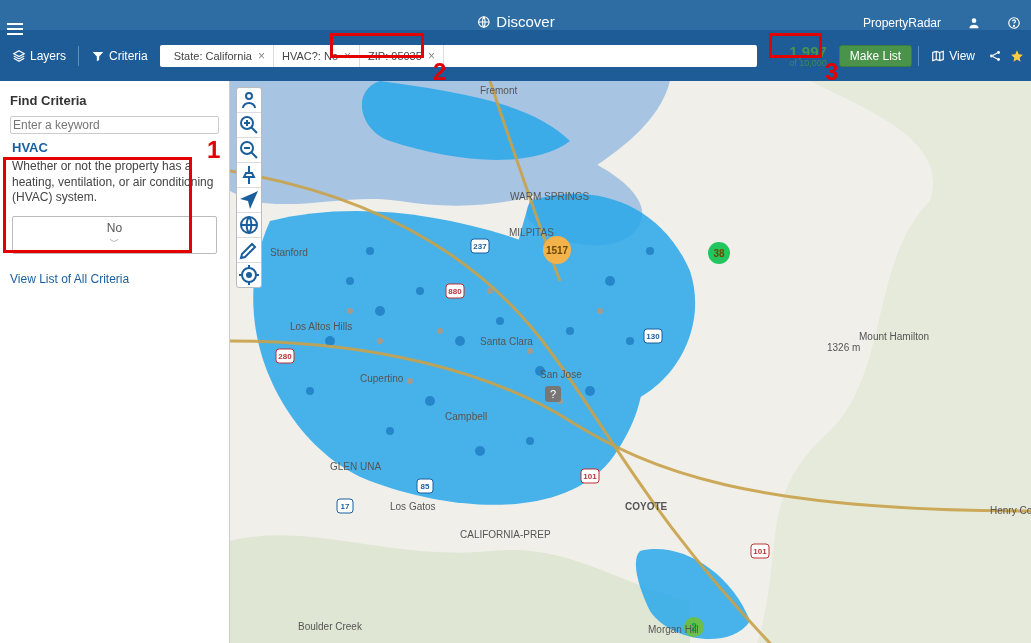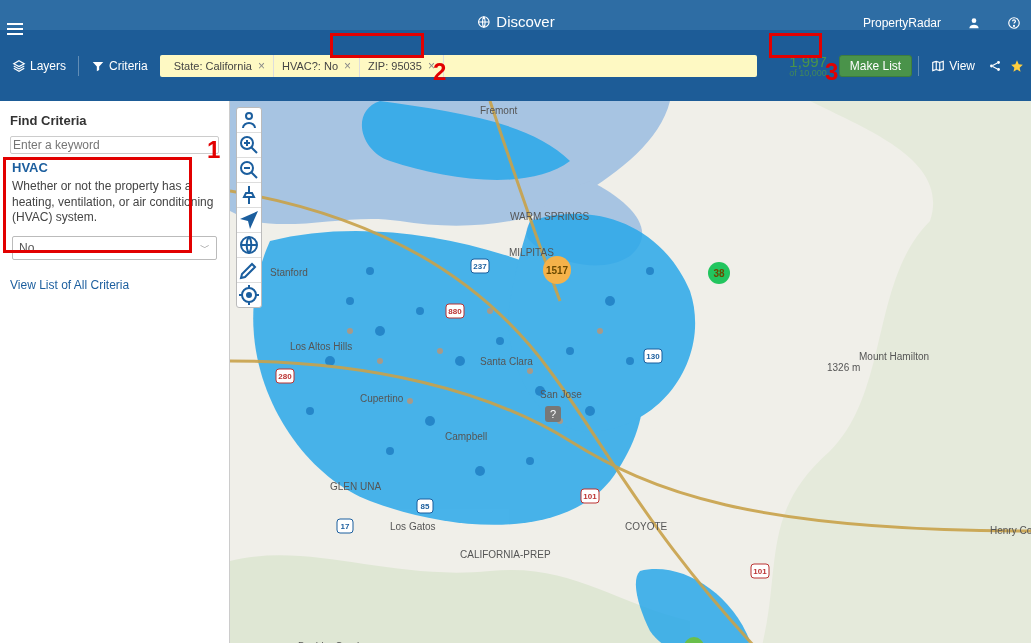--- a/index.html
+++ b/index.html
@@ -7,42 +7,42 @@
   .hdr{height:30px;background:#2e6da4;color:#fff;display:flex;align-items:flex-end;position:relative;}
   .hamburger{width:30px;display:flex;align-items:center;justify-content:center;cursor:pointer;}
   .hamburger span{display:block;width:16px;height:2px;background:#fff;position:relative;}
   .hamburger span::before,.hamburger span::after{content:"";position:absolute;left:0;width:16px;height:2px;background:#fff;}
   .hamburger span::before{top:-5px;} .hamburger span::after{top:5px;}
   .hdr-title{position:absolute;left:50%;transform:translateX(-50%);display:flex;align-items:center;gap:6px;font-size:15px;}
   .hdr-right{margin-left:auto;display:flex;align-items:center;gap:26px;padding-right:10px;font-size:12px;}
   .ico{display:inline-flex;width:14px;height:14px;}
   svg{width:100%;height:100%;}
   
-  .tbar{height:43px;background:#1d5c97;color:#fff;display:flex;align-items:center;gap:6px;padding:14px 6px;}
+  .tbar{height:43px;background:#1d5c97;color:#fff;display:flex;align-items:center;gap:6px;padding:4px 6px;}
   .tbar-btn{display:flex;align-items:center;gap:4px;padding:0 6px;height:24px;cursor:pointer;font-size:12px;}
   .tbar-sep{width:1px;height:20px;background:rgba(255,255,255,.3);}
-  .chipbar{flex:1;height:22px;background:#fef9c3;border-radius:2px;display:flex;align-items:center;gap:0;padding:0 6px;overflow:hidden;}
+  .chipbar{flex:1;height:22px;background:#ffffff;border-radius:2px;display:flex;align-items:center;gap:0;padding:0 6px;overflow:hidden;}
   .chip{display:flex;align-items:center;gap:6px;color:#444;font-size:11px;padding:0 8px;border-right:1px solid #ddd;height:22px;}
   .chip .x{color:#888;cursor:pointer;font-size:12px;}
   .count{min-width:58px;text-align:right;padding:2px 6px;display:flex;flex-direction:column;align-items:flex-end;line-height:1;}
-  .count-main{color:#4a934a;font-weight:normal;font-size:15px;}
+  .count-main{color:#4a934a;font-weight:bold;font-size:15px;}
   .count-sub{color:#4a934a;font-size:9px;opacity:.8;}
   .mklist{background:#4a934a;border:1px solid #3e7d3e;color:#fff;padding:3px 10px;border-radius:3px;font-size:12px;cursor:pointer;}
   
   .body{display:flex;height:583px;}
   .side{width:230px;background:#fff;border-right:1px solid #ccc;padding:8px 10px;box-sizing:border-box;}
   .side h3{margin:4px 0 8px;font-size:13px;font-weight:bold;}
   .search{width:100%;box-sizing:border-box;border:1px solid #ccc;font-size:12px;border-radius:2px;color:#999;}
   .crumbs{margin:10px 0 6px;font-size:12px;}
   .crumbs a{color:#1b5e9e;text-decoration:underline;cursor:pointer;}
   .crumbs .sep{color:#888;margin:0 3px;}
   .panel{border:none;padding:6px 2px;}
   .panel-title{color:#1b5e9e;font-weight:bold;font-size:13px;margin-bottom:4px;}
   .panel-desc{font-size:12px;color:#444;line-height:1.3;}
-  .select{margin-top:10px;border:1px solid #bbb;border-radius:2px;padding:4px 6px;display:flex;justify-content:space-between;align-items:center;font-size:12px;cursor:pointer;color:#555;}
+  .select{margin-top:10px;border:1px solid #bbb;border-radius:2px;padding:4px 6px;display:flex;justify-content:space-between;align-items:center;font-size:12px;cursor:pointer;color:#555;flex-direction:column;}
   .select .chev{color:#888;font-size:10px;}
   .viewall{margin-top:12px;font-size:12px;color:#1b5e9e;cursor:pointer;}
   
   .map{flex:1;position:relative;background:#f1f0ec;overflow:hidden;}
   .mapsvg{position:absolute;inset:0;}
   .maptools{position:absolute;left:6px;top:6px;display:flex;flex-direction:column;gap:0;background:#fff;border:1px solid #bbb;border-radius:3px;overflow:hidden;}
   .mtool{width:24px;height:24px;display:flex;align-items:center;justify-content:center;border-bottom:1px solid #ddd;cursor:pointer;color:#1b5e9e;}
   .mtool:last-child{border-bottom:none;}
   
   .redbox{position:absolute;border:3px solid #e20000;box-sizing:border-box;pointer-events:none;}
@@ -318,21 +318,21 @@
         <div class="mlabel" style="left: 60px; top: 240px;">Los Altos Hills</div>
         <div class="mlabel" style="left: 250px; top: 255px;">Santa Clara</div>
         <div class="mlabel" style="left: 310px; top: 288px;">San Jose</div>
         <div class="mlabel" style="left: 585px; top: 250px; padding-left: 44px;">Mount Hamilton</div>
         <div class="mlabel" style="left: 597px; top: 261px;">1326 m</div>
         <div class="mlabel" style="left: 130px; top: 292px;">Cupertino</div>
         <div class="mlabel" style="left: 215px; top: 330px;">Campbell</div>
         <div class="mlabel" style="left: 100px; top: 380px;">GLEN UNA</div>
         <div class="mlabel" style="left: 160px; top: 420px;">Los Gatos</div>
         <div class="mlabel" style="left: 230px; top: 448px;">CALIFORNIA-PREP</div>
-        <div class="mlabel" style="left: 395px; top: 420px;">COYOTE</div>
+        <div class="mlabel" style="left: 395px; top: 420px; font-weight: bold;">COYOTE</div>
         <div class="mlabel" style="left: 760px; top: 424px;">Henry Coe</div>
         <div class="mlabel" style="left: 418px; top: 543px;">Morgan Hill</div>
         <div class="mlabel" style="left: 68px; top: 540px;">Boulder Creek</div>
         <div class="mlabel" style="left: 92px; top: 575px;">Brookdale</div>
         <div class="mlabel" style="left: 130px; top: 575px;">Lompico</div>
       </div>
 
     <div id="poi">
         <div class="poi" style="left: 315px; top: 305px;">?</div>
       </div>

